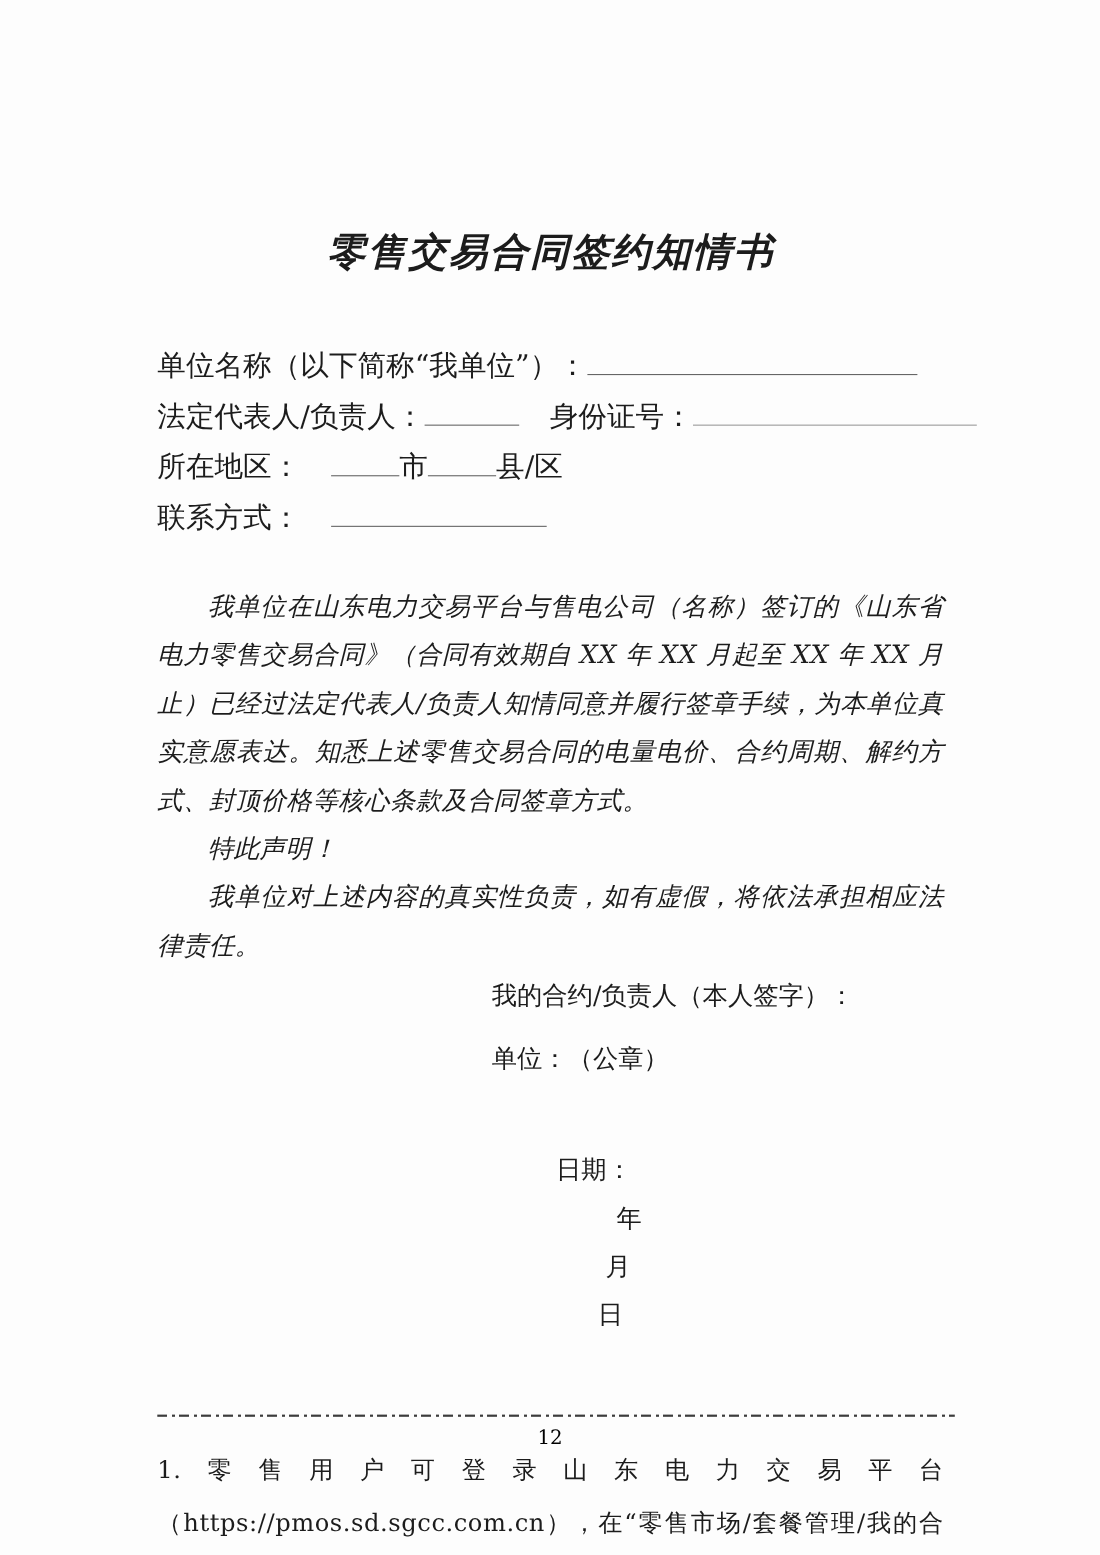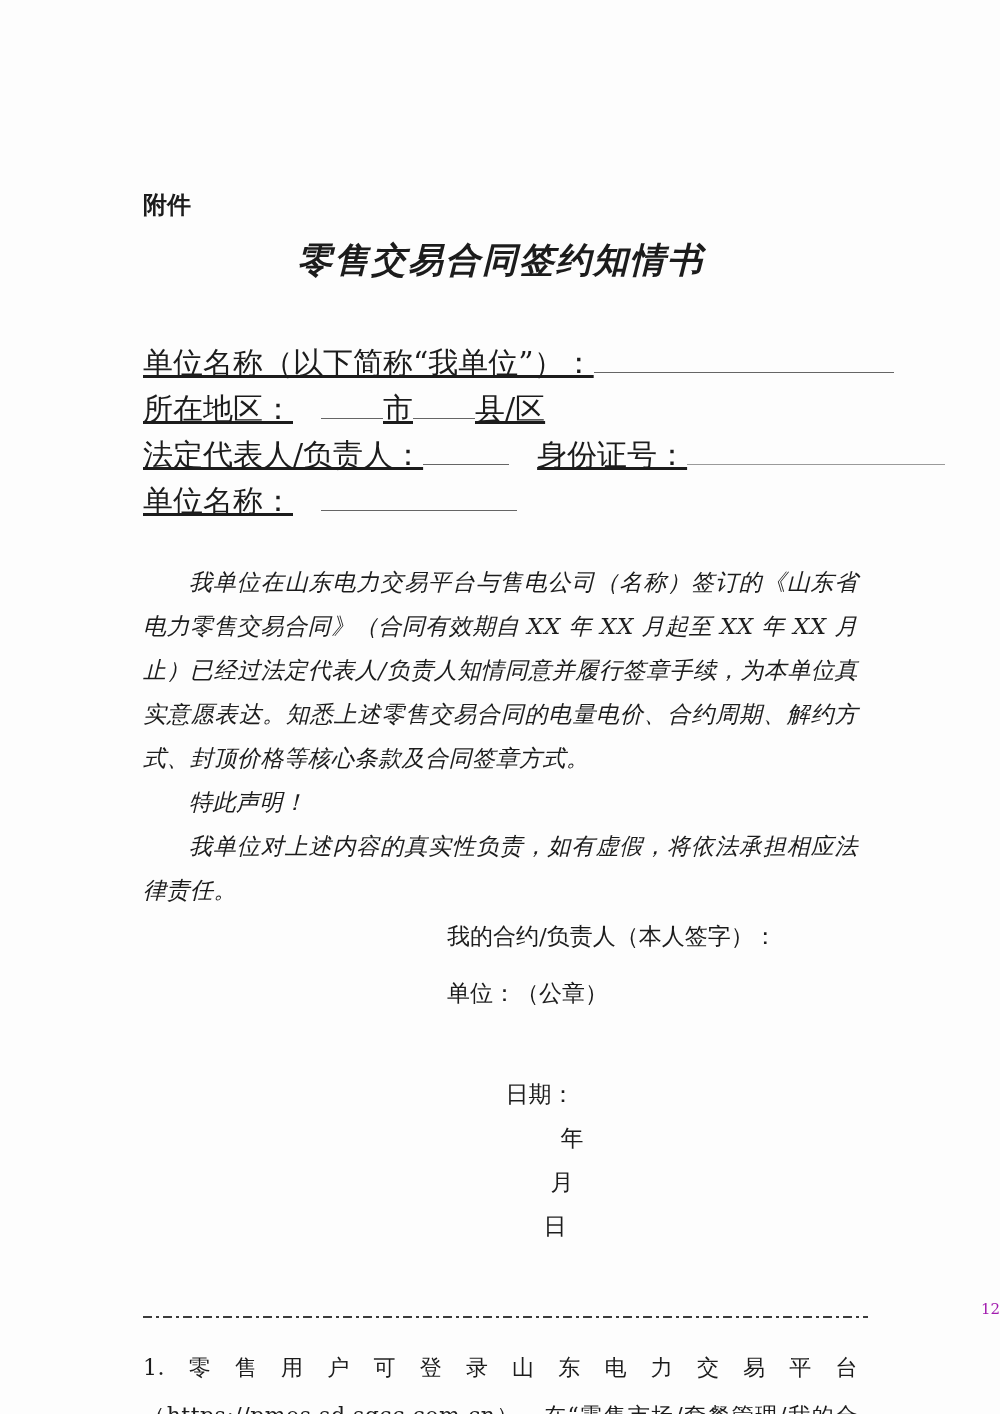--- a/index.html
+++ b/index.html
@@ -27,22 +27,21 @@
     margin-top: 16px;
     text-align: center;
     font-size: 35px;
     font-weight: bold;
     letter-spacing: 2px;
     line-height: 48px;
     font-style: italic;
   }
   .form-section {
     margin-top: 56px;
-    font-size: 30px;
-    text-decoration: underline;
+    font-size: 26px;
   }
   .form-line {
     line-height: 46px;
     white-space: nowrap;
   }
   .blank {
     display: inline-block;
     height: 24px;
     border-bottom: 1.5px solid #666;
     vertical-align: baseline;
@@ -93,47 +92,46 @@
     font-size: 22px;
     line-height: 48px;
     text-align: justify;
     letter-spacing: 0.5px;
   }
   .page-number {
     position: absolute;
     bottom: 96px;
     left: 0;
     width: 100%;
-    text-align: right;
-    font-size: 15px;
-    color: #a21caf;
+    text-align: center;
+    font-size: 18px;
+    color: #000000;
   }
 </style>
 </head>
 <body>
 
 <div class="page">
   <div class="content">
 
-    <div class="attachment-label">附件</div>
 
     <div class="doc-title">零售交易合同签约知情书</div>
 
     <div class="form-section">
       <div class="form-line">
         <span>单位名称（以下简称“我单位”）：</span><span class="blank blank-lg"></span>
       </div>
       <div class="form-line">
+        <span>法定代表人/负责人：</span><span class="blank blank-md"></span><span class="gap-md"></span><span>身份证号：</span><span class="blank blank-xl light"></span>
+      </div>
+      <div class="form-line">
         <span>所在地区：</span><span class="gap-md"></span><span class="blank blank-sm"></span><span>市</span><span class="blank blank-sm"></span><span>县/区</span>
       </div>
       <div class="form-line">
-        <span>法定代表人/负责人：</span><span class="blank blank-md"></span><span class="gap-md"></span><span>身份证号：</span><span class="blank blank-xl light"></span>
-      </div>
-      <div class="form-line">
-        <span>单位名称：</span><span class="gap-md"></span><span class="blank blank-contact"></span>
+        <span>联系方式：</span><span class="gap-md"></span><span class="blank blank-contact"></span>
       </div>
     </div>
 
     <div class="body-section">
       <p>我单位在山东电力交易平台与售电公司（名称）签订的《山东省电力零售交易合同》（合同有效期自 XX 年 XX 月起至 XX 年 XX 月止）已经过法定代表人/负责人知情同意并履行签章手续，为本单位真实意愿表达。知悉上述零售交易合同的电量电价、合约周期、解约方式、封顶价格等核心条款及合同签章方式。</p>
       <p>特此声明！</p>
       <p>我单位对上述内容的真实性负责，如有虚假，将依法承担相应法律责任。</p>
     </div>
 
     <div class="signature-block">

